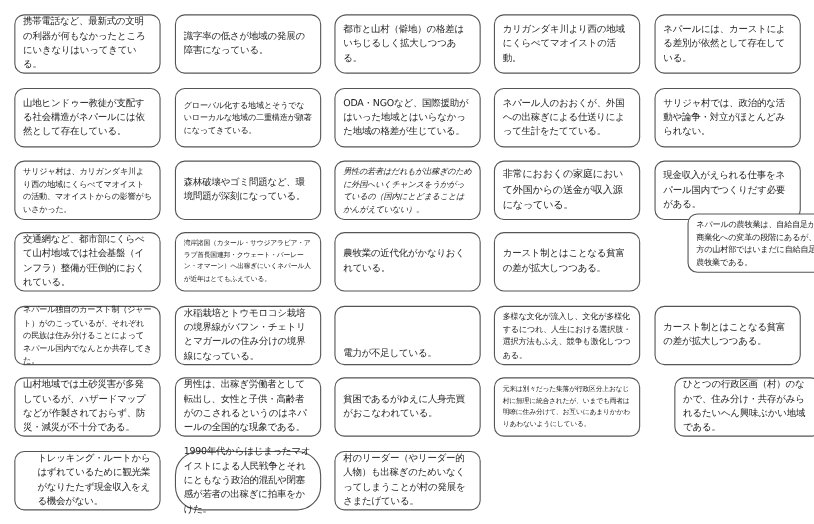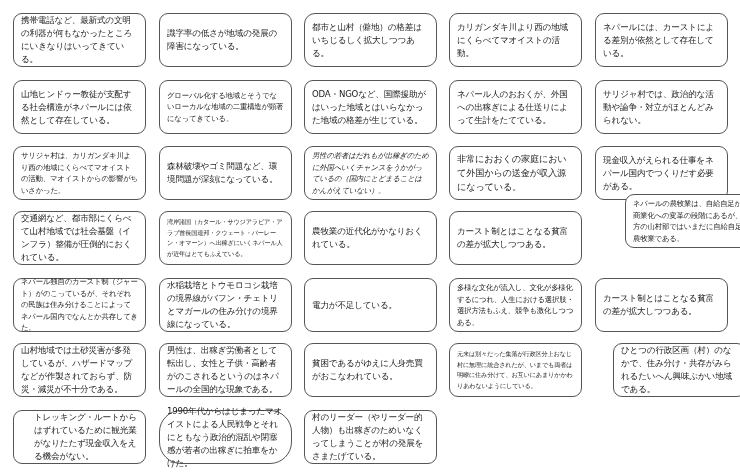--- a/index.html
+++ b/index.html
@@ -91,21 +91,21 @@
     </div>
     <div class="card sm" style="left: 595px; top: 194px; margin-left: 30px;">
       <span>ネパールの農牧業は、自給自足から商業化への変革の段階にあるが、地方の山村部ではいまだに自給自足の農牧業である。</span>
     </div>
     <div class="card sm" style="left: 13px; top: 278px;">
       <span>ネパール独自のカースト制（ジャート）がのこっているが、それぞれの民族は住み分けることによってネパール国内でなんとか共存してきた。</span>
     </div>
     <div class="card" style="left: 159px; top: 278px;">
       <span>水稲栽培とトウモロコシ栽培の境界線がバフン・チェトリとマガールの住み分けの境界線になっている。</span>
     </div>
-    <div class="card" style="left: 304px; top: 278px;">
+    <div class="card" style="left: 304px; top: 278px; align-items: flex-end;">
       <span>電力が不足している。</span>
     </div>
     <div class="card sm" style="left: 449px; top: 278px;">
       <span>多様な文化が流入し、文化が多様化するにつれ、人生における選択肢・選択方法もふえ、競争も激化しつつある。</span>
     </div>
     <div class="card" style="left: 595px; top: 278px;">
       <span>カースト制とはことなる貧富の差が拡大しつつある。</span>
     </div>
     <div class="card" style="left: 13px; top: 343px;">
       <span>山村地域では土砂災害が多発しているが、ハザードマップなどが作製されておらず、防災・減災が不十分である。</span>

